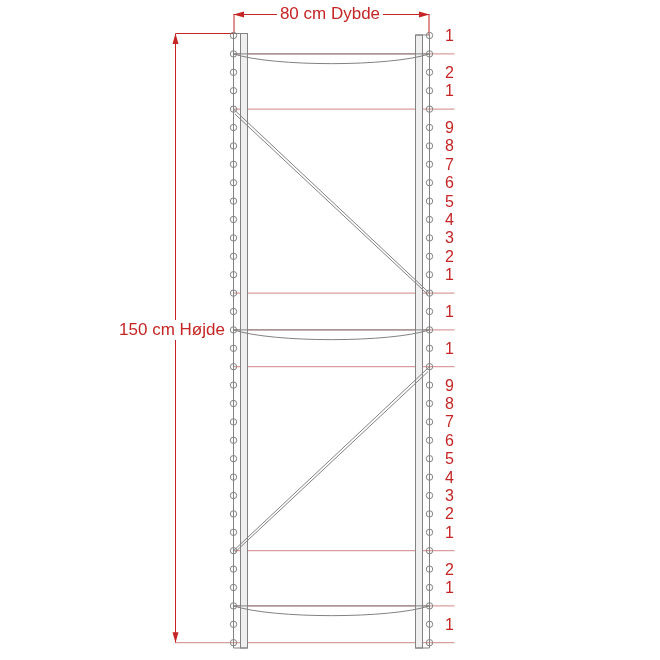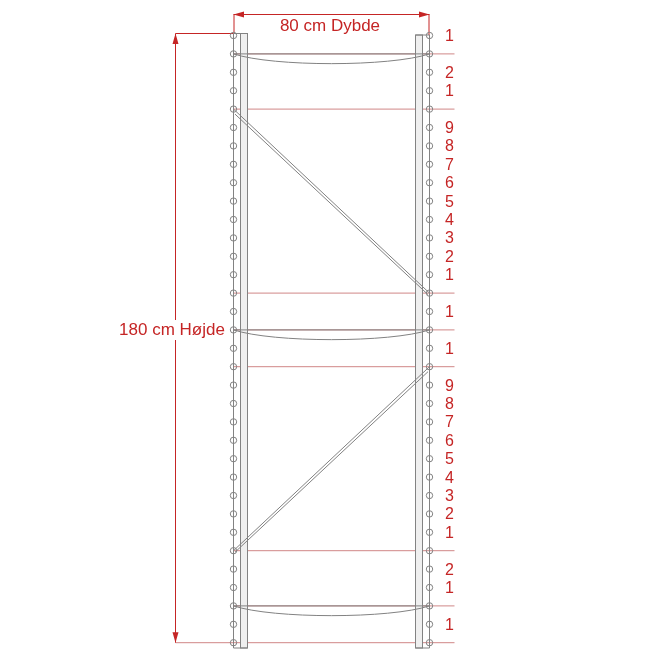--- a/index.html
+++ b/index.html
@@ -168,15 +168,15 @@
       <text x="445" y="445.79999999999995" fill="#c52525" font-size="16" font-family="&quot;Liberation Sans&quot;, sans-serif">6</text>
       <text x="445" y="464.2" fill="#c52525" font-size="16" font-family="&quot;Liberation Sans&quot;, sans-serif">5</text>
       <text x="445" y="482.59999999999997" fill="#c52525" font-size="16" font-family="&quot;Liberation Sans&quot;, sans-serif">4</text>
       <text x="445" y="500.99999999999994" fill="#c52525" font-size="16" font-family="&quot;Liberation Sans&quot;, sans-serif">3</text>
       <text x="445" y="519.4" fill="#c52525" font-size="16" font-family="&quot;Liberation Sans&quot;, sans-serif">2</text>
       <text x="445" y="537.8" fill="#c52525" font-size="16" font-family="&quot;Liberation Sans&quot;, sans-serif">1</text>
       <text x="445" y="574.5999999999999" fill="#c52525" font-size="16" font-family="&quot;Liberation Sans&quot;, sans-serif">2</text>
       <text x="445" y="593" fill="#c52525" font-size="16" font-family="&quot;Liberation Sans&quot;, sans-serif">1</text>
       <text x="445" y="629.8" fill="#c52525" font-size="16" font-family="&quot;Liberation Sans&quot;, sans-serif">1</text>
     </svg>
-  <div id="depth-label" class="dim-label" style="color: rgb(197, 37, 37); margin-top: 12px;">80 cm Dybde</div>
-  <div id="height-label" class="dim-label" style="color: rgb(197, 37, 37);">180 cm Højde</div>
+  <div id="depth-label" class="dim-label" style="color: rgb(197, 37, 37);">80 cm Dybde</div>
+  <div id="height-label" class="dim-label" style="color: rgb(197, 37, 37);">150 cm Højde</div>
 </div>
 
 </body></html>

